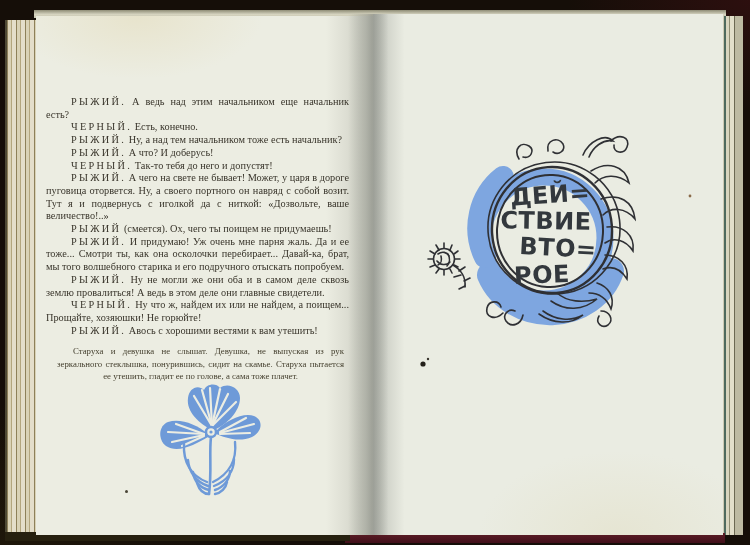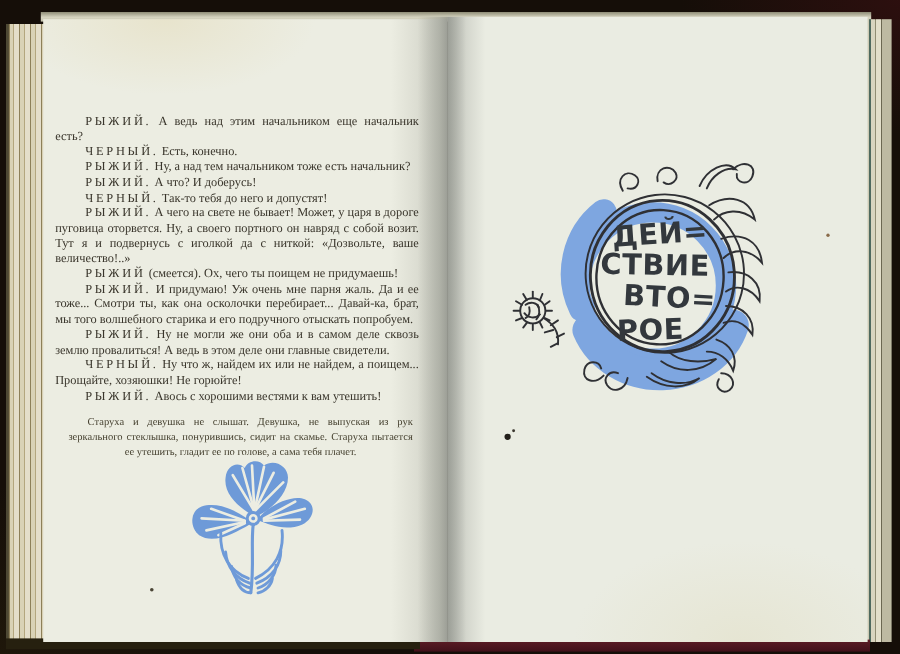--- a/index.html
+++ b/index.html
@@ -61,21 +61,21 @@
     <p class="dl"><span class="sp">ЧЕРНЫЙ.</span> <span class="note"></span> <span>Есть, конечно.</span></p>
     <p class="dl"><span class="sp">РЫЖИЙ.</span> <span class="note"></span> <span>Ну, а над тем начальником тоже есть начальник?</span></p>
     <p class="dl"><span class="sp">РЫЖИЙ.</span> <span class="note"></span> <span>А что? И доберусь!</span></p>
     <p class="dl"><span class="sp">ЧЕРНЫЙ.</span> <span class="note"></span> <span>Так-то тебя до него и допустят!</span></p>
     <p class="dl"><span class="sp">РЫЖИЙ.</span> <span class="note"></span> <span>А чего на свете не бывает! Может, у царя в дороге пуговица оторвется. Ну, а своего портного он навряд с собой возит. Тут я и подвернусь с иголкой да с ниткой: «Дозвольте, ваше величество!..»</span></p>
     <p class="dl"><span class="sp">РЫЖИЙ</span> <span class="note">(смеется).</span> <span>Ох, чего ты поищем не придумаешь!</span></p>
     <p class="dl"><span class="sp">РЫЖИЙ.</span> <span class="note"></span> <span>И придумаю! Уж очень мне парня жаль. Да и ее тоже... Смотри ты, как она осколочки перебирает... Давай-ка, брат, мы того волшебного старика и его подручного отыскать попробуем.</span></p>
     <p class="dl"><span class="sp">РЫЖИЙ.</span> <span class="note"></span> <span>Ну не могли же они оба и в самом деле сквозь землю провалиться! А ведь в этом деле они главные свидетели.</span></p>
     <p class="dl"><span class="sp">ЧЕРНЫЙ.</span> <span class="note"></span> <span>Ну что ж, найдем их или не найдем, а поищем... Прощайте, хозяюшки! Не горюйте!</span></p>
     <p class="dl"><span class="sp">РЫЖИЙ.</span> <span class="note"></span> <span>Авось с хорошими вестями к вам утешить!</span></p>
-    <p class="stagedir">Старуха и девушка не слышат. Девушка, не выпуская из рук зеркального стеклышка, понурившись, сидит на скамье. Старуха пытается ее утешить, гладит ее по голове, а сама тебя плачет.</p>
+    <p class="stagedir">Старуха и девушка не слышат. Девушка, не выпуская из рук зеркального стеклышка, понурившись, сидит на скамье. Старуха пытается ее утешить, гладит ее по голове, а сама тоже плачет.</p>
   </div>
 
   <svg class="abs" style="left:114px;top:366px;" width="120" height="128" viewBox="0 0 120 128">
     <g>
       <path d="M62,48 C50,42 36,30 38,16 C39,6 48,2 54,8 C56,2 66,0 70,6 C78,0 90,6 90,16 C90,30 76,43 64,48 Z" fill="#6e9ad8"></path>
       <path d="M58,52 C46,42 30,36 18,40 C8,44 8,58 16,64 C28,72 46,62 58,55 Z" fill="#6e9ad8"></path>
       <path d="M66,49 C76,38 94,30 104,34 C114,38 112,50 102,55 C88,61 74,55 66,52 Z" fill="#6e9ad8"></path>
       <g stroke="#ecede2" stroke-width="2.2" stroke-linecap="round" fill="none">
         <path d="M62,44 L44,14"></path>
           <path d="M62,44 L52,8"></path>

